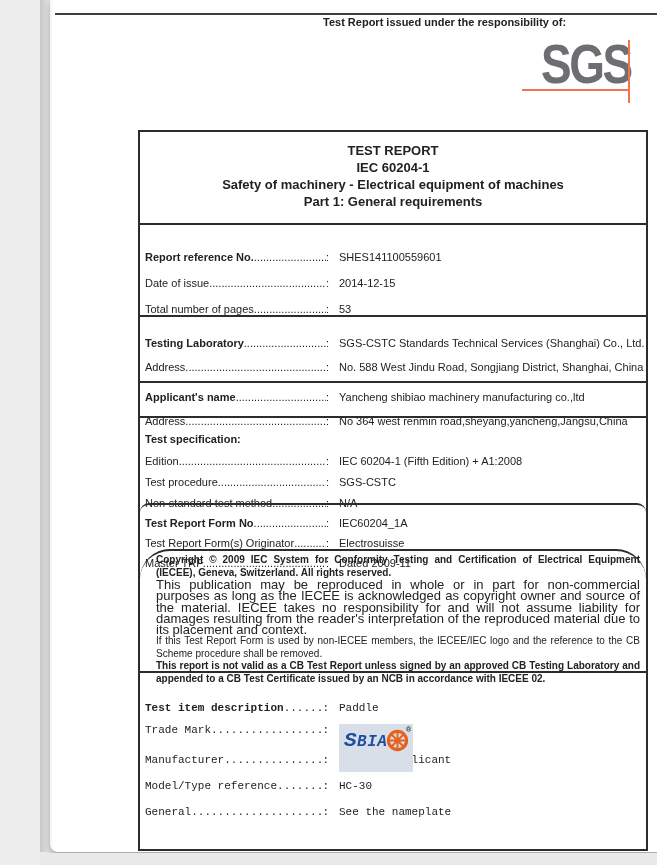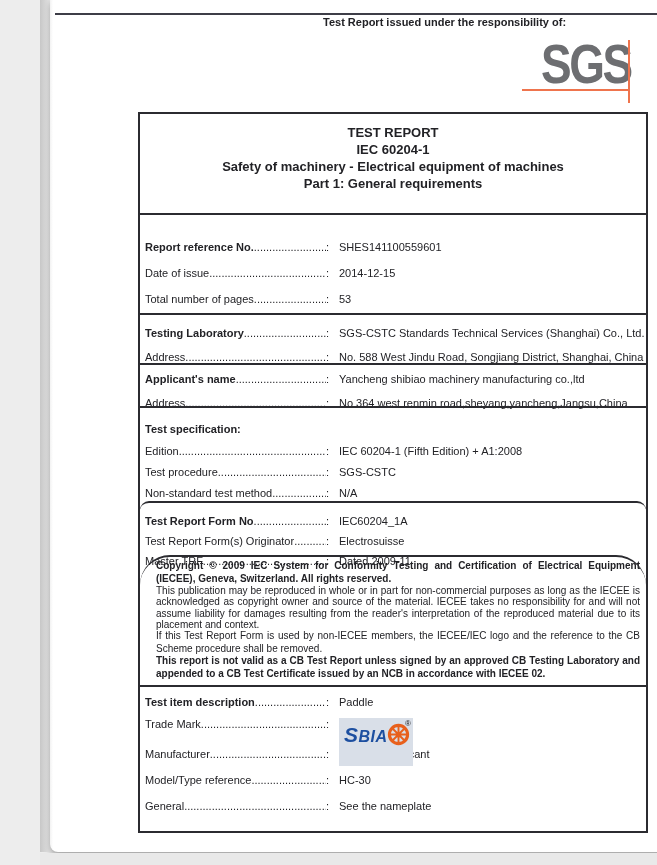--- a/index.html
+++ b/index.html
@@ -25,52 +25,52 @@
 
   .content{position:absolute;left:0;top:0;width:657px;height:865px;z-index:7;}
 
   .issued-note{position:absolute;left:283px;top:16px;font-size:11px;font-weight:bold;white-space:nowrap;}
 
   .sgs-text{position:absolute;left:501px;top:38px;font-size:56px;line-height:52px;font-weight:bold;
         color:var(--sgs-gray);letter-spacing:-3px;transform:scaleX(.82);transform-origin:left top;}
   .sgs-h{position:absolute;left:482px;top:89px;width:108px;height:2px;background:var(--sgs-orange);}
   .sgs-v{position:absolute;left:588px;top:40px;width:2px;height:63px;background:var(--sgs-orange);}
 
-  .rtable{position:absolute;left:98px;top:112px;width:510px;height:721px;
-        border:2px solid var(--line);display:flex;flex-direction:column;background:#fff;gap:8px;}
+  .rtable{position:absolute;left:98px;top:130px;width:510px;height:721px;
+        border:2px solid var(--line);display:flex;flex-direction:column;background:#fff;}
   .sec{width:100%;}
   .sec + .sec{border-top:2px solid var(--line);}
   .sec-title{height:91px;padding-top:10px;text-align:center;font-weight:bold;font-size:13px;line-height:17px;}
   .sec-rep{height:92px;padding-top:19px;}
-  .sec-lab{height:42px;padding-top:6px;}
+  .sec-lab{height:66px;padding-top:14px;}
   .sec-app{height:35px;padding-top:2px;}
   .sec-spec{height:87px;padding-top:10px;}
   .sec-trf{height:46px;padding-top:8px;border-radius:9px;}
   .sec-copy{height:122px;padding:3px 6px 0 16px;border-radius:30px;}
-  .sec-item{flex:1;padding-top:2px;}
+  .sec-item{flex:1;padding-top:22px;font-family:Liberation Mono, monospace;}
 
   .row{display:flex;align-items:center;padding:0 5px;font-size:11px;}
   .sec-rep .row{height:26px;}
   .sec-lab .row,.sec-app .row{height:24px;}
   .sec-spec .row{height:21px;}
   .sec-trf .row{height:20px;}
   .sec-item .row{height:26px;}
   .row-tm{height:58px;align-items:flex-start;padding-top:3px;}
 
   .spec-head{height:22px;display:flex;align-items:center;padding:0 5px;font-weight:bold;font-size:11px;}
 
   .lbl{flex:0 0 184px;display:flex;align-items:center;white-space:nowrap;overflow:hidden;}
   .dots{flex:1;overflow:hidden;white-space:nowrap;color:var(--ink);}
   .dots::after{content:"......................................................................................";}
   .cl::after{content:":";}
   .b .lt{font-weight:bold;}
   .val{margin-left:10px;white-space:nowrap;}
 
   .cp1,.cp4{font-weight:bold;font-size:10px;line-height:12.5px;text-align:justify;}
-  .cp2{font-size:10px;line-height:11.3px;text-align:justify;}
+  .cp2{font-size:13px;line-height:11.3px;text-align:justify;}
   .cp3{font-size:10px;line-height:12.5px;text-align:justify;}
 
   .tm-box{position:relative;width:74px;height:48px;background:#d9dfe8;margin-left:10px;}
   .tm-reg{position:absolute;top:1px;right:2px;font-size:8px;color:#1a1a1a;}
   .tm-main{display:flex;align-items:center;padding:7px 0 0 5px;}
   .tm-brand{display:block;color:var(--brand-blue);font-weight:bold;font-style:italic;
         font-size:16px;line-height:18px;letter-spacing:.5px;}
   .tm-brand::first-letter{font-size:21px;}
   .tm-wheel{margin-left:-1px;margin-top:-2px;}
   .tm-strip{margin:0 0 0 7px;width:52px;height:9px;border-radius:1px;

